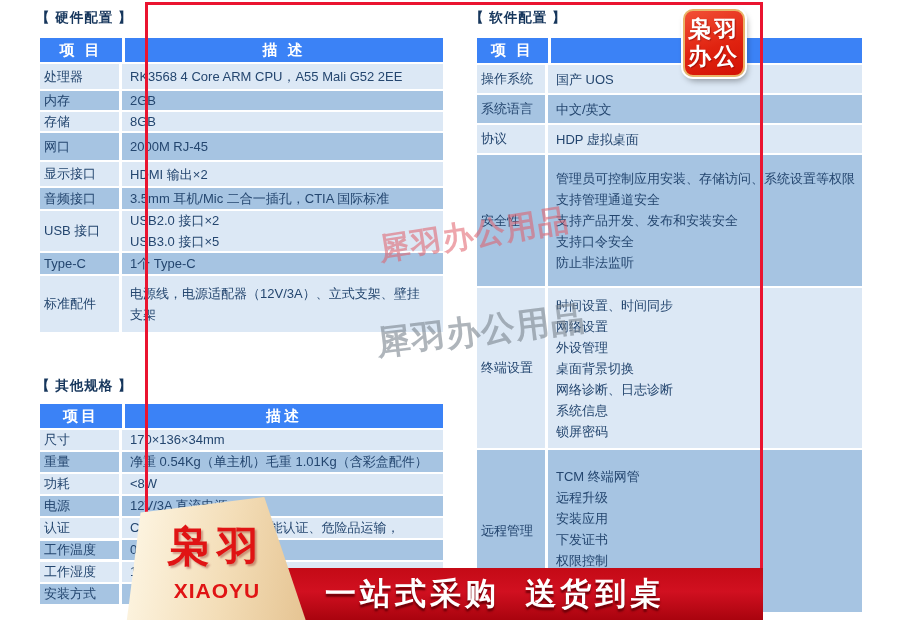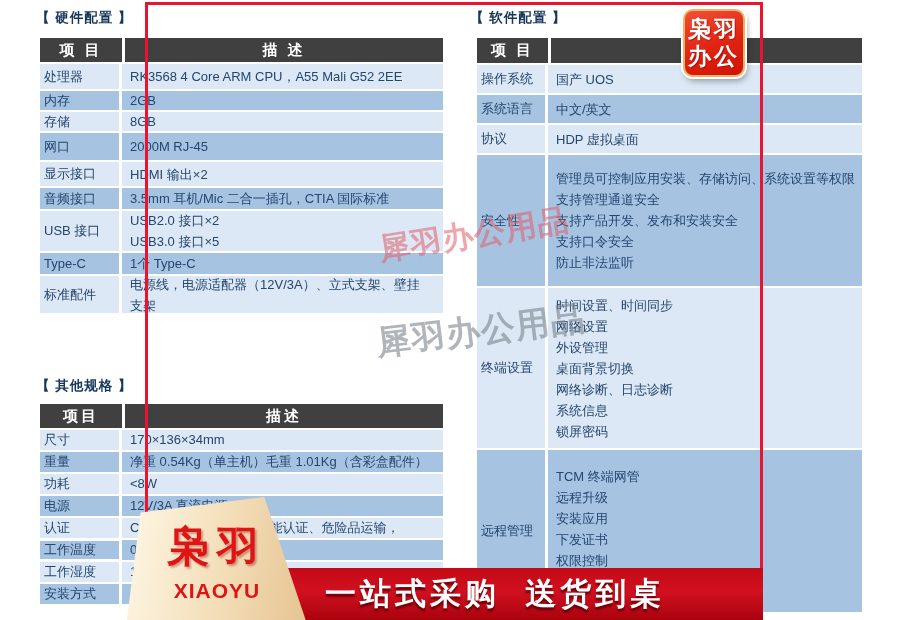--- a/index.html
+++ b/index.html
@@ -11,21 +11,21 @@
   .lbl-sw{left:470px;top:9px;}
 
   .spec-table{position:absolute;background:#fff;z-index:10;}
   .hw-table{left:40px;top:38px;width:403px;}
   .other-table{left:40px;top:404px;width:403px;}
   .sw-table{left:477px;top:38px;width:385px;}
 
   .thead{display:flex;border-bottom:2px solid #fff;}
   .hw-table .thead,.other-table .thead{height:24px;}
   .sw-table .thead{height:25px;}
-  .hcell{background:#404040;color:#fff;font-weight:bold;font-size:15px;
+  .hcell{background:#3b82f6;color:#fff;font-weight:bold;font-size:15px;
          display:flex;align-items:center;justify-content:center;letter-spacing:3px;}
   .row{display:flex;border-bottom:2px solid #fff;box-sizing:content-box;}
   .row:last-child{border-bottom:none;}
   .light{--bg:#dce8f5;}
   .medium{--bg:#a6c4e2;}
   .light .cell{background:#dce8f5;}
   .medium .cell{background:#a6c4e2;}
   .c1{border-right:3px solid #fff;flex:none;}
   .hw-table .c1,.other-table .c1{width:82px;}
   .sw-table .c1{width:71px;}
@@ -120,21 +120,21 @@
           <div class="line">USB2.0 接口×2</div>
           <div class="line">USB3.0 接口×5</div>
         </div>
       </div>
       <div class="row medium" style="height: 21px;">
         <div class="cell c1 item">Type-C</div>
         <div class="cell c2 desc">
           <div class="line">1个 Type-C</div>
         </div>
       </div>
-      <div class="row light" style="height: 37px;">
+      <div class="row light" style="height: 56px;">
         <div class="cell c1 item">标准配件</div>
         <div class="cell c2 desc">
           <div class="line">电源线，电源适配器（12V/3A）、立式支架、壁挂</div>
           <div class="line">支架</div>
         </div>
       </div>
     </div>
 
   <div class="section-label lbl-other">【 其他规格 】</div>
   <div class="spec-table other-table">

